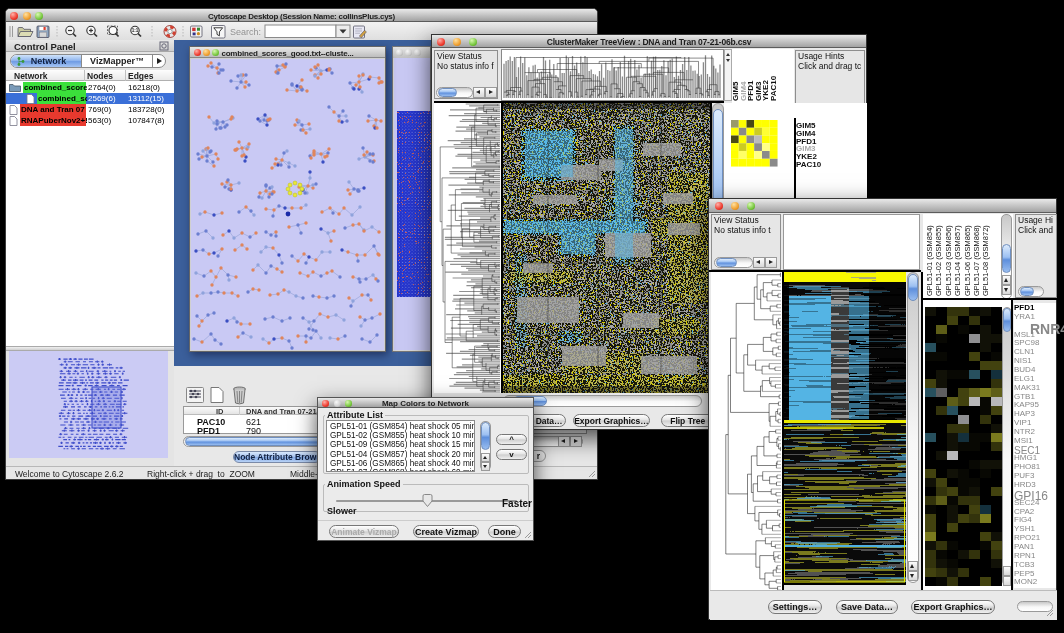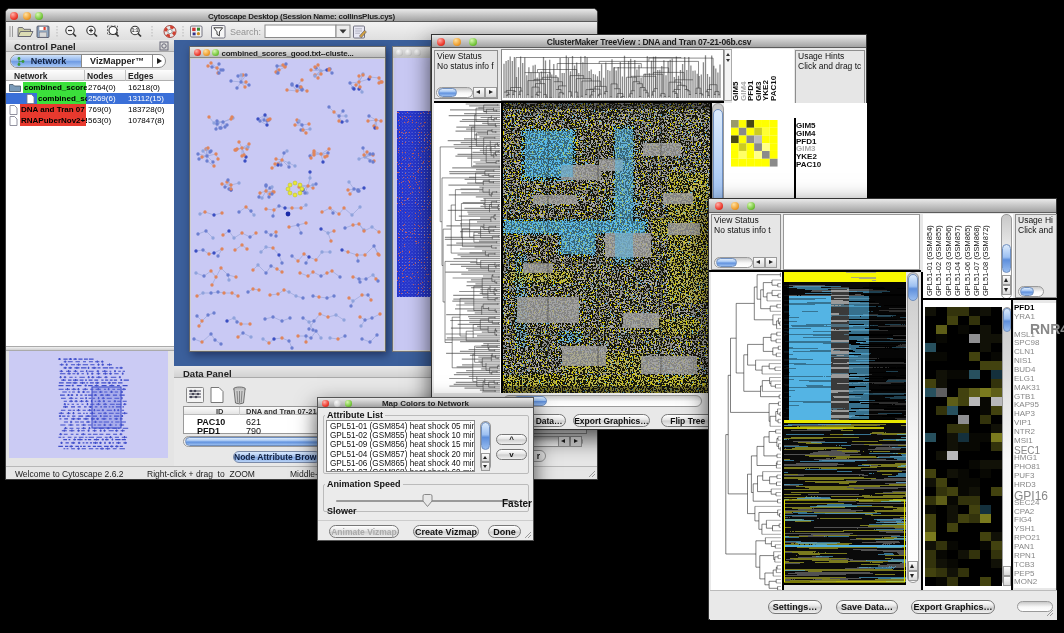--- a/index.html
+++ b/index.html
@@ -628,23 +628,20 @@
           <circle cx="99" cy="134" r="2" fill="#e8e838" stroke="#b8b820" stroke-width="0.5"></circle>
           <circle cx="97" cy="130" r="2" fill="#e8e838" stroke="#b8b820" stroke-width="0.5"></circle>
           <circle cx="99" cy="126" r="2" fill="#e8e838" stroke="#b8b820" stroke-width="0.5"></circle>
           <circle cx="104" cy="124" r="2" fill="#e8e838" stroke="#b8b820" stroke-width="0.5"></circle>
           <circle cx="109" cy="126" r="2" fill="#e8e838" stroke="#b8b820" stroke-width="0.5"></circle>
         </g>
         <circle cx="97" cy="155" r="2.4" fill="#1a2aa8"></circle>
       </svg></div>
   </div>
 <div class="abs" style="left:174px;top:366px;width:421px;height:100px;background:#e8e8e8;z-index:1">
-    <div class="abs" style="left:0;top:0;width:100%;height:12px;background:linear-gradient(#e8e8e8,#d2d2d2);border-bottom:1px solid #aaa">
-      <span style="position:absolute;left:9px;top:2px;font-size:9.5px;font-weight:bold;color:#222">Data Panel</span>
-    </div>
     <svg class="abs" style="left:12px;top:19px" width="70" height="20">
 <rect x="0.5" y="2.5" width="17" height="15" rx="1" fill="#f4f4f4" stroke="#888"></rect>
 <g stroke="#445" stroke-width="1">
         <line x1="3" y1="6" x2="15" y2="6"></line>
         <line x1="3" y1="9" x2="15" y2="9"></line>
         <line x1="3" y1="12" x2="15" y2="12"></line>
       </g>
 <g fill="#445">
         <circle cx="5" cy="6" r="1.3"></circle>
         <circle cx="9" cy="6" r="1.3"></circle>

